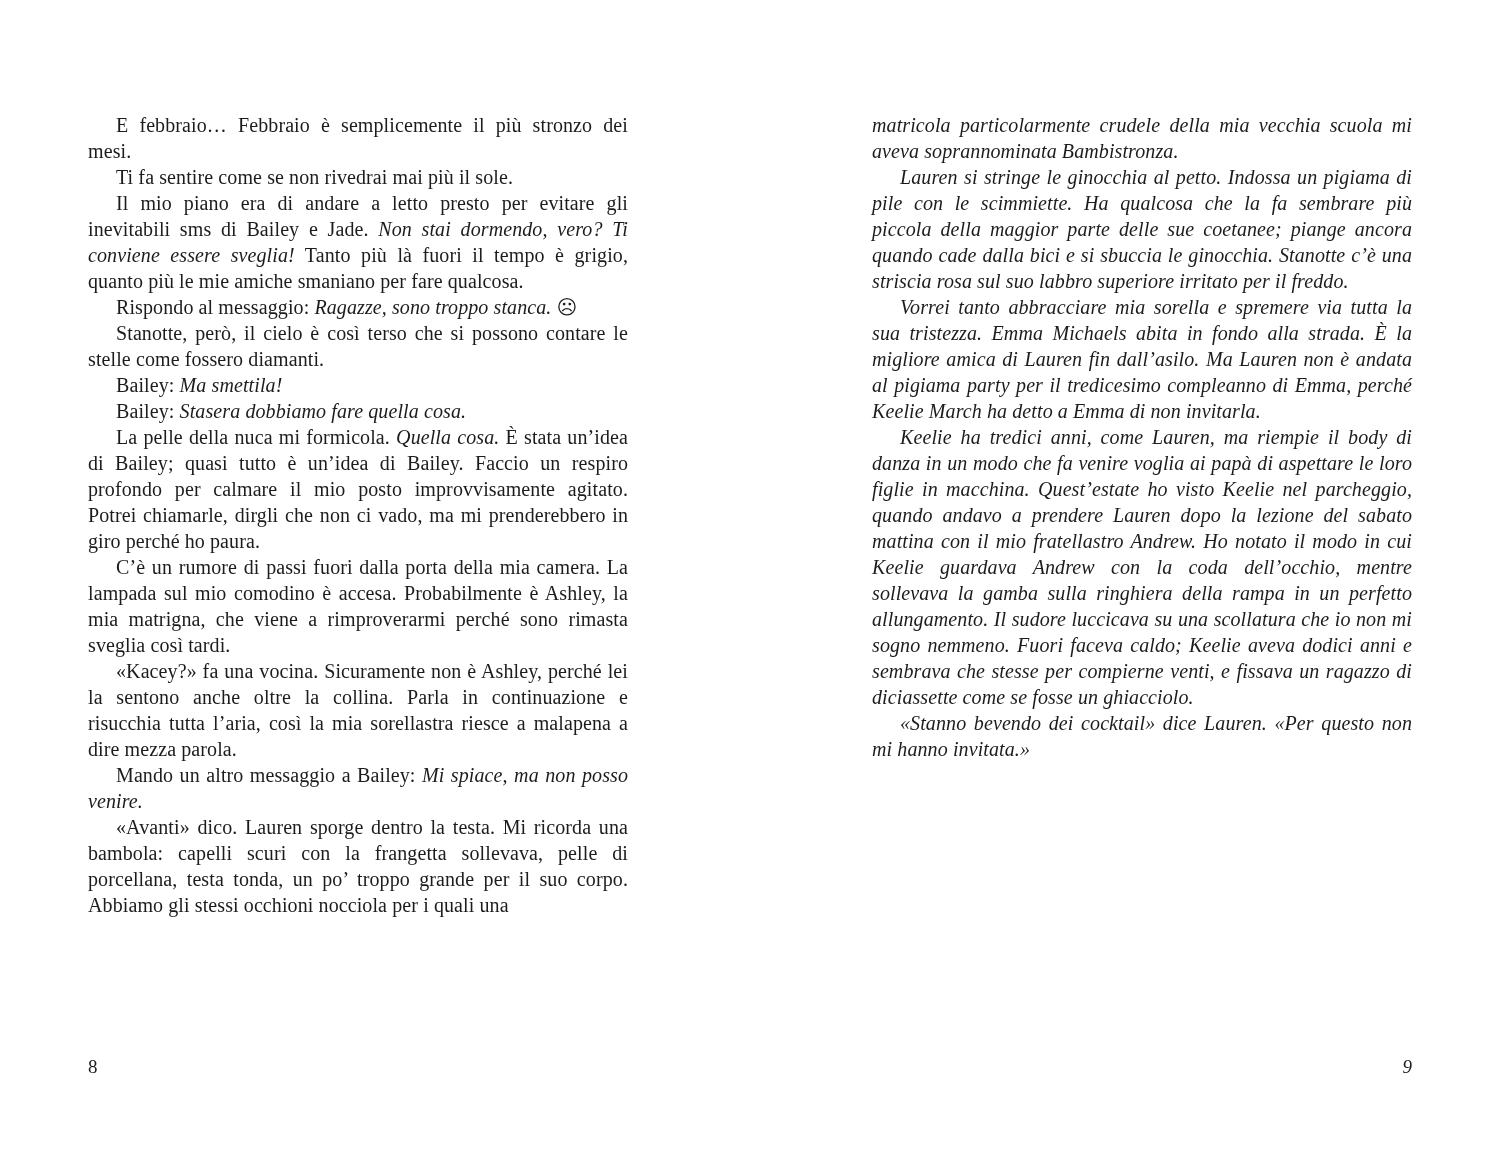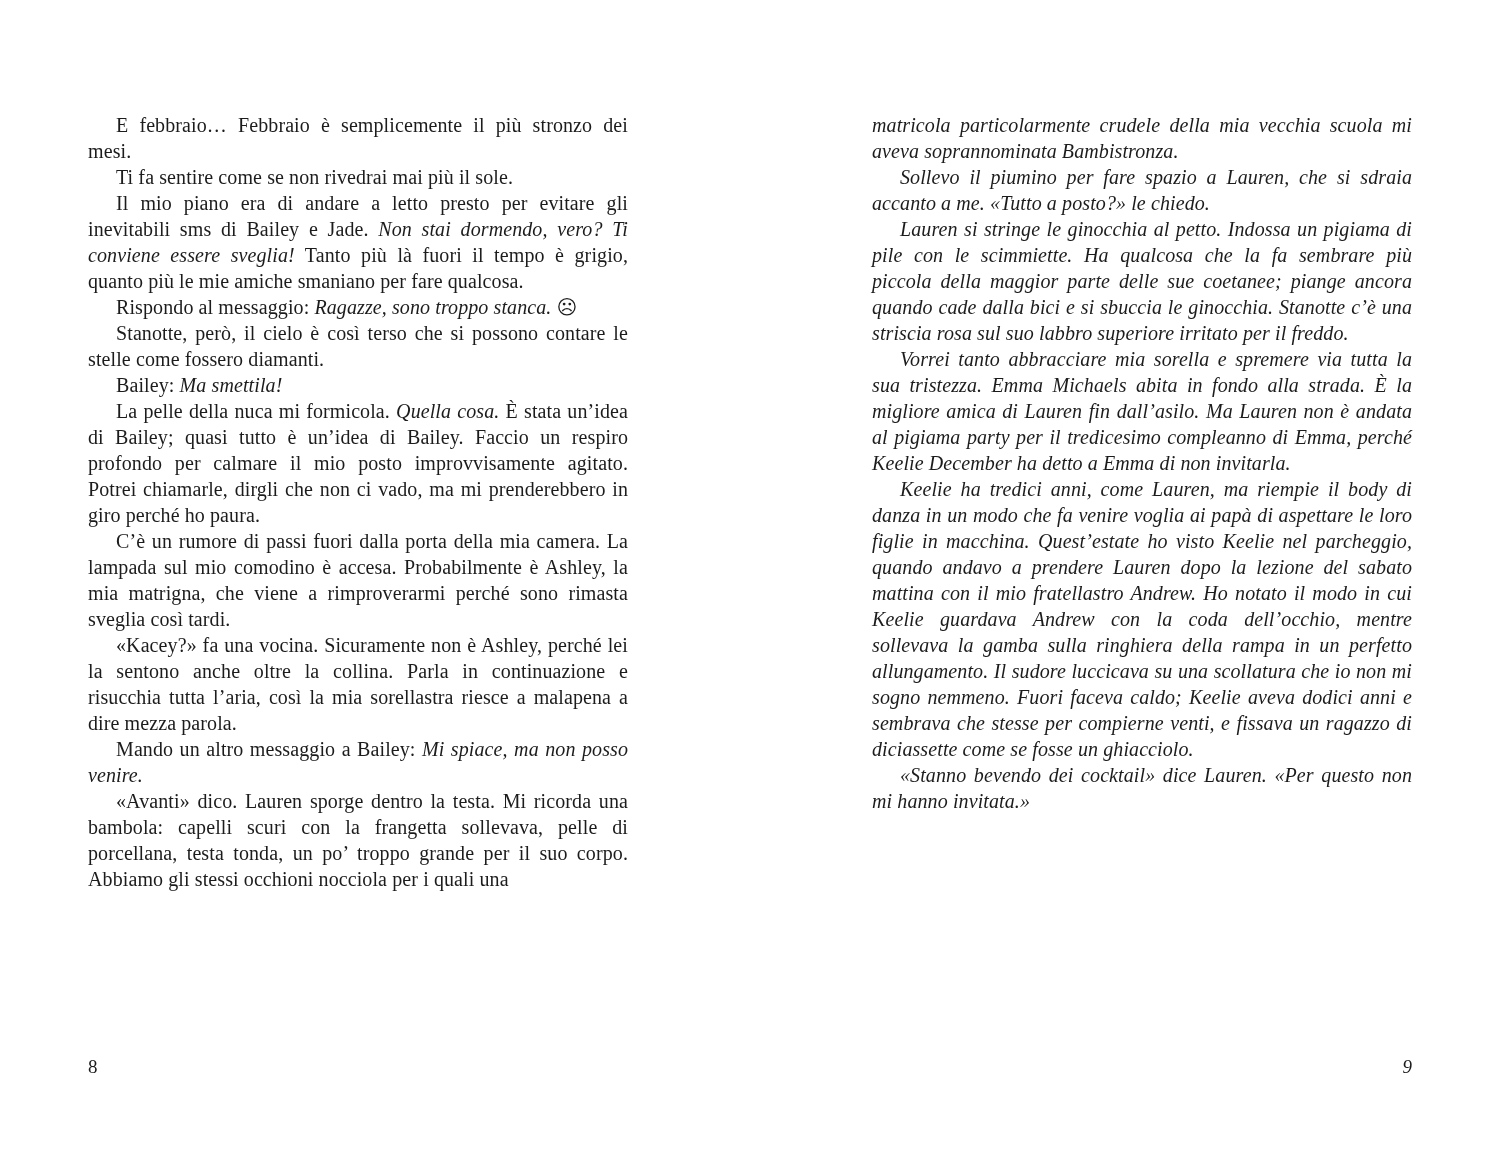--- a/index.html
+++ b/index.html
@@ -47,34 +47,34 @@
 <div class="spread">
 
   <div class="page page-left">
     <div class="text-block">
         <p class="para indent"><span class="seg">E febbraio… Febbraio è semplicemente il più stronzo dei mesi.</span></p>
         <p class="para indent"><span class="seg">Ti fa sentire come se non rivedrai mai più il sole.</span></p>
         <p class="para indent"><span class="seg">Il mio piano era di andare a letto presto per evitare gli inevitabili sms di Bailey e Jade. </span><span class="seg italic">Non stai dormendo, vero? Ti conviene essere sveglia!</span><span class="seg"> Tanto più là fuori il tempo è grigio, quanto più le mie amiche smaniano per fare qualcosa.</span></p>
         <p class="para indent"><span class="seg">Rispondo al messaggio: </span><span class="seg italic">Ragazze, sono troppo stanca.</span><span class="seg"> ☹</span></p>
         <p class="para indent"><span class="seg">Stanotte, però, il cielo è così terso che si possono contare le stelle come fossero diamanti.</span></p>
         <p class="para indent"><span class="seg">Bailey: </span><span class="seg italic">Ma smettila!</span></p>
+        <p class="para indent"><span class="seg">Bailey: </span><span class="seg italic">Stasera dobbiamo fare quella cosa.</span></p>
         <p class="para indent"><span class="seg">La pelle della nuca mi formicola. </span><span class="seg italic">Quella cosa.</span><span class="seg"> È stata un’idea di Bailey; quasi tutto è un’idea di Bailey. Faccio un respiro profondo per calmare il mio posto improvvisamente agitato. Potrei chiamarle, dirgli che non ci vado, ma mi prenderebbero in giro perché ho paura.</span></p>
         <p class="para indent"><span class="seg">C’è un rumore di passi fuori dalla porta della mia camera. La lampada sul mio comodino è accesa. Probabilmente è Ashley, la mia matrigna, che viene a rimproverarmi perché sono rimasta sveglia così tardi.</span></p>
         <p class="para indent"><span class="seg">«Kacey?» fa una vocina. Sicuramente non è Ashley, perché lei la sentono anche oltre la collina. Parla in continuazione e risucchia tutta l’aria, così la mia sorellastra riesce a malapena a dire mezza parola.</span></p>
         <p class="para indent"><span class="seg">Mando un altro messaggio a Bailey: </span><span class="seg italic">Mi spiace, ma non posso venire.</span></p>
         <p class="para indent"><span class="seg">«Avanti» dico. Lauren sporge dentro la testa. Mi ricorda una bambola: capelli scuri con la frangetta sollevava, pelle di porcellana, testa tonda, un po’ troppo grande per il suo corpo. Abbiamo gli stessi occhioni nocciola per i quali una</span></p>
       </div>
     <div class="page-number">8</div>
   </div>
 
   <div class="page page-right">
     <div class="text-block">
         <p class="para"><span class="seg">matricola particolarmente crudele della mia vecchia scuola mi aveva soprannominata Bambistronza.</span></p>
-        <p class="para indent"><span class="seg">Sollevo il piumino per fare spazio a Lauren, che si sdraia accanto a me. «Tutto a posto?» le chiedo.</span></p>
         <p class="para indent"><span class="seg">Lauren si stringe le ginocchia al petto. Indossa un pigiama di pile con le scimmiette. Ha qualcosa che la fa sembrare più piccola della maggior parte delle sue coetanee; piange ancora quando cade dalla bici e si sbuccia le ginocchia. Stanotte c’è una striscia rosa sul suo labbro superiore irritato per il freddo.</span></p>
-        <p class="para indent"><span class="seg">Vorrei tanto abbracciare mia sorella e spremere via tutta la sua tristezza. Emma Michaels abita in fondo alla strada. È la migliore amica di Lauren fin dall’asilo. Ma Lauren non è andata al pigiama party per il tredicesimo compleanno di Emma, perché Keelie December ha detto a Emma di non invitarla.</span></p>
+        <p class="para indent"><span class="seg">Vorrei tanto abbracciare mia sorella e spremere via tutta la sua tristezza. Emma Michaels abita in fondo alla strada. È la migliore amica di Lauren fin dall’asilo. Ma Lauren non è andata al pigiama party per il tredicesimo compleanno di Emma, perché Keelie March ha detto a Emma di non invitarla.</span></p>
         <p class="para indent"><span class="seg">Keelie ha tredici anni, come Lauren, ma riempie il body di danza in un modo che fa venire voglia ai papà di aspettare le loro figlie in macchina. Quest’estate ho visto Keelie nel parcheggio, quando andavo a prendere Lauren dopo la lezione del sabato mattina con il mio fratellastro Andrew. Ho notato il modo in cui Keelie guardava Andrew con la coda dell’occhio, mentre sollevava la gamba sulla ringhiera della rampa in un perfetto allungamento. Il sudore luccicava su una scollatura che io non mi sogno nemmeno. Fuori faceva caldo; Keelie aveva dodici anni e sembrava che stesse per compierne venti, e fissava un ragazzo di diciassette come se fosse un ghiacciolo.</span></p>
         <p class="para indent"><span class="seg">«Stanno bevendo dei cocktail» dice Lauren. «Per questo non mi hanno invitata.»</span></p>
       </div>
     <div class="page-number">9</div>
   </div>
 
 </div>
 
 </body></html>

